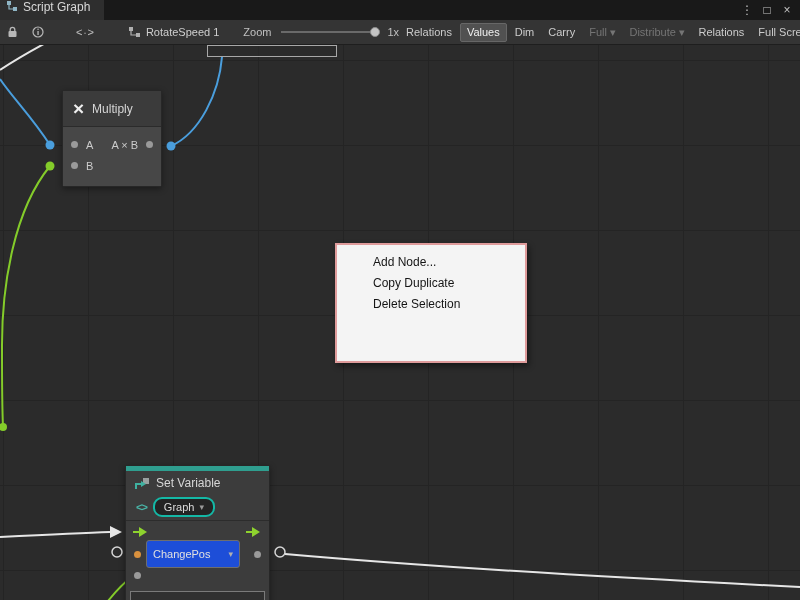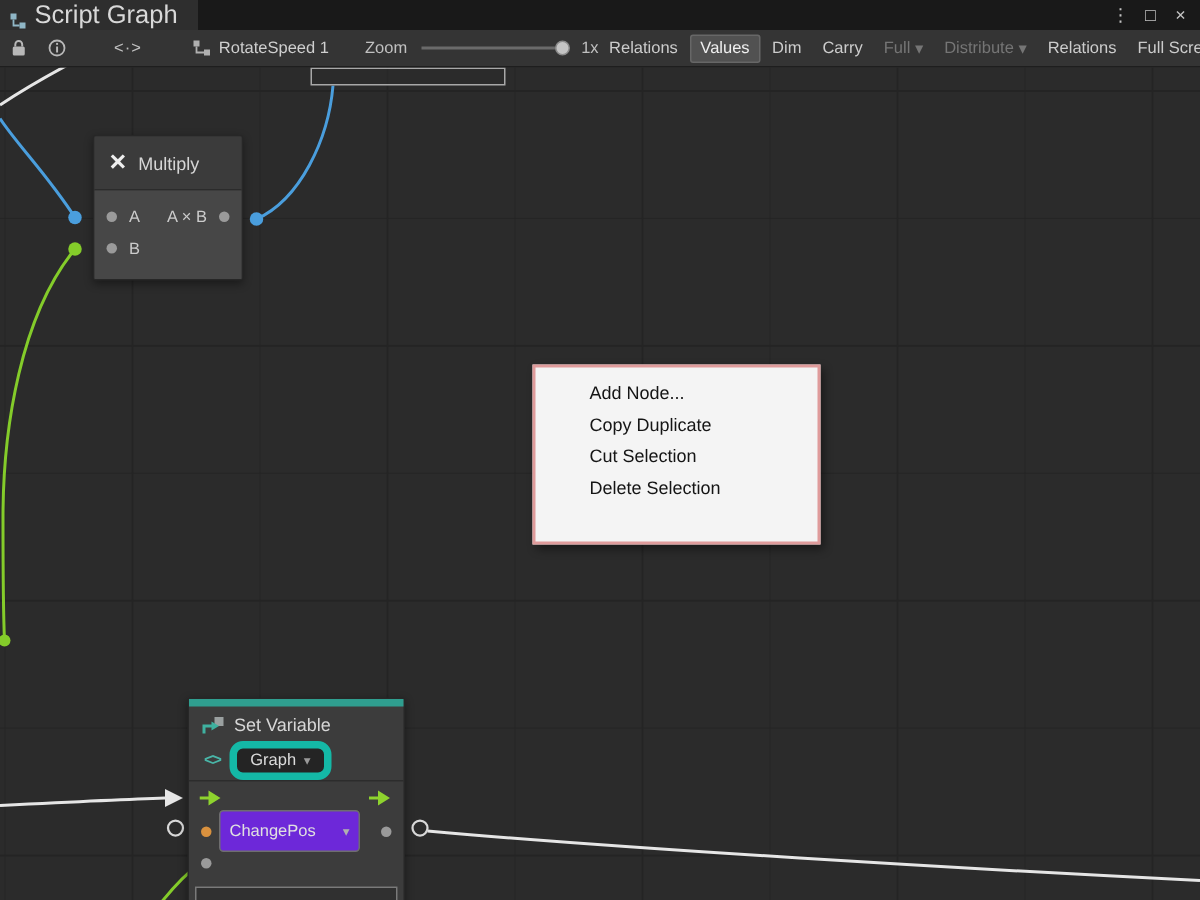--- a/index.html
+++ b/index.html
@@ -3,22 +3,22 @@
 <meta charset="utf-8">
 <style>
   * { margin:0; padding:0; box-sizing:border-box; }
   html,body { width:800px; height:600px; overflow:hidden; background:#2b2b2b;
     font-family:"Liberation Sans", sans-serif; }
   .app { position:relative; width:800px; height:600px; background:#2b2b2b; overflow:hidden; }
 
   
   .titlebar { position:absolute; left:0; top:0; width:800px; height:20px; background:#191919;
     display:flex; align-items:center; }
-  .tab { height:20px; display:flex; align-items:flex-end; gap:5px; padding:0 14px 0 6px;
-    background:#2e2e2e; color:#d8d8d8; font-size:17px; }
+  .tab { height:20px; display:flex; align-items:flex-start; gap:5px; padding:0 14px 0 6px;
+    background:#2e2e2e; color:#d8d8d8; font-size:12px; }
   .win-controls { margin-left:auto; display:flex; align-items:center; gap:6px; padding-right:6px;
     color:#c2c2c2; font-size:12px; }
   .win-controls span { display:inline-block; width:14px; text-align:center; cursor:default; }
 
   
   .toolbar { position:absolute; left:0; top:20px; width:800px; height:25px; background:#343434;
     border-bottom:1px solid #1e1e1e; display:flex; align-items:center; color:#c8c8c8;
     font-size:11px; white-space:nowrap; overflow:hidden; }
   .tool-ic { display:flex; align-items:center; justify-content:center; height:25px; padding:0 7px; flex-shrink:0; }
   .glyph-btn { color:#c0c0c0; font-size:11px; letter-spacing:1px; }
@@ -61,36 +61,36 @@
   .multiply .body { background:#474747; padding:7px 0 10px 0; }
   .mrow { height:21px; display:flex; align-items:center; gap:8px; padding:0 8px; color:#cccccc; font-size:11px; }
   .mrow .spacer { flex:1; }
 
   
   .setvar { left:125px; top:420px; width:145px; height:186px; background:#3c3c3c; }
   .setvar .strip { height:5px; background:#2f9e8f; }
   .setvar .hdr { height:24px; display:flex; align-items:center; gap:6px; padding:0 8px; }
   .setvar .scope-row { height:24px; display:flex; align-items:center; gap:6px; padding:0 10px; }
   .angle-ic { color:#49b6a8; font-size:11px; font-weight:bold; letter-spacing:-1px; }
-  .pill { display:flex; align-items:center; gap:5px; background:#242424; border:5px solid #14b8a6;
+  .pill { display:flex; align-items:center; gap:5px; background:#242424; border:2px solid #14b8a6;
     border-radius:9px; padding:2px 9px; font-size:11px; color:#dcdcdc; }
   .pill .chev { color:#9a9a9a; font-size:9px; }
   .setvar .divider { height:1px; background:#2c2c2c; margin-top:1px; }
   .flow-row { height:22px; display:flex; align-items:center; justify-content:space-between; padding:0 7px; }
   .var-row { height:22px; display:flex; align-items:center; gap:5px; padding:0 8px; }
   .dropdown { flex:0 0 94px; display:flex; align-items:center; justify-content:space-between;
-    background:#6d28d9; border:1px solid #6e6e6e; border-radius:3px; padding:7px 6px;
+    background:#1d4ed8; border:1px solid #6e6e6e; border-radius:3px; padding:7px 6px;
     font-size:11px; color:#e0e0e0; }
   .dropdown .chev { color:#b0b0b0; font-size:9px; }
   .var-row .rdot { margin-left:auto; }
   .port-row { height:20px; display:flex; align-items:center; padding:0 8px; }
   .footer-box { margin:6px 4px 0 4px; height:14px; background:#303030; border:1px solid #7a7a7a; }
 
   
-  .ctx-menu { position:absolute; left:355px; top:198px; width:192px; height:120px;
+  .ctx-menu { position:absolute; left:335px; top:198px; width:192px; height:120px;
     background:#f4f4f4; border:2px solid #df9b9b; box-shadow:2px 3px 6px rgba(0,0,0,.45);
     padding-top:7px; }
   .ctx-item { height:21px; line-height:21px; padding-left:36px; font-size:12px; color:#151515; cursor:default; }
 </style>
 </head>
 <body>
 
 <div class="app">
 
   <div class="titlebar">
@@ -263,18 +263,17 @@
       </div>
       <div class="port-row">
         <span class="dot"></span>
       </div>
       <div class="footer-box"></div>
     </div>
 
     <div class="ctx-menu">
       <div class="ctx-item">Add Node...</div>
       <div class="ctx-item">Copy Duplicate</div>
-      <div class="ctx-item">Cut Selection</div>
       <div class="ctx-item">Delete Selection</div>
     </div>
 
   </div>
 </div>
 
 </body></html>

